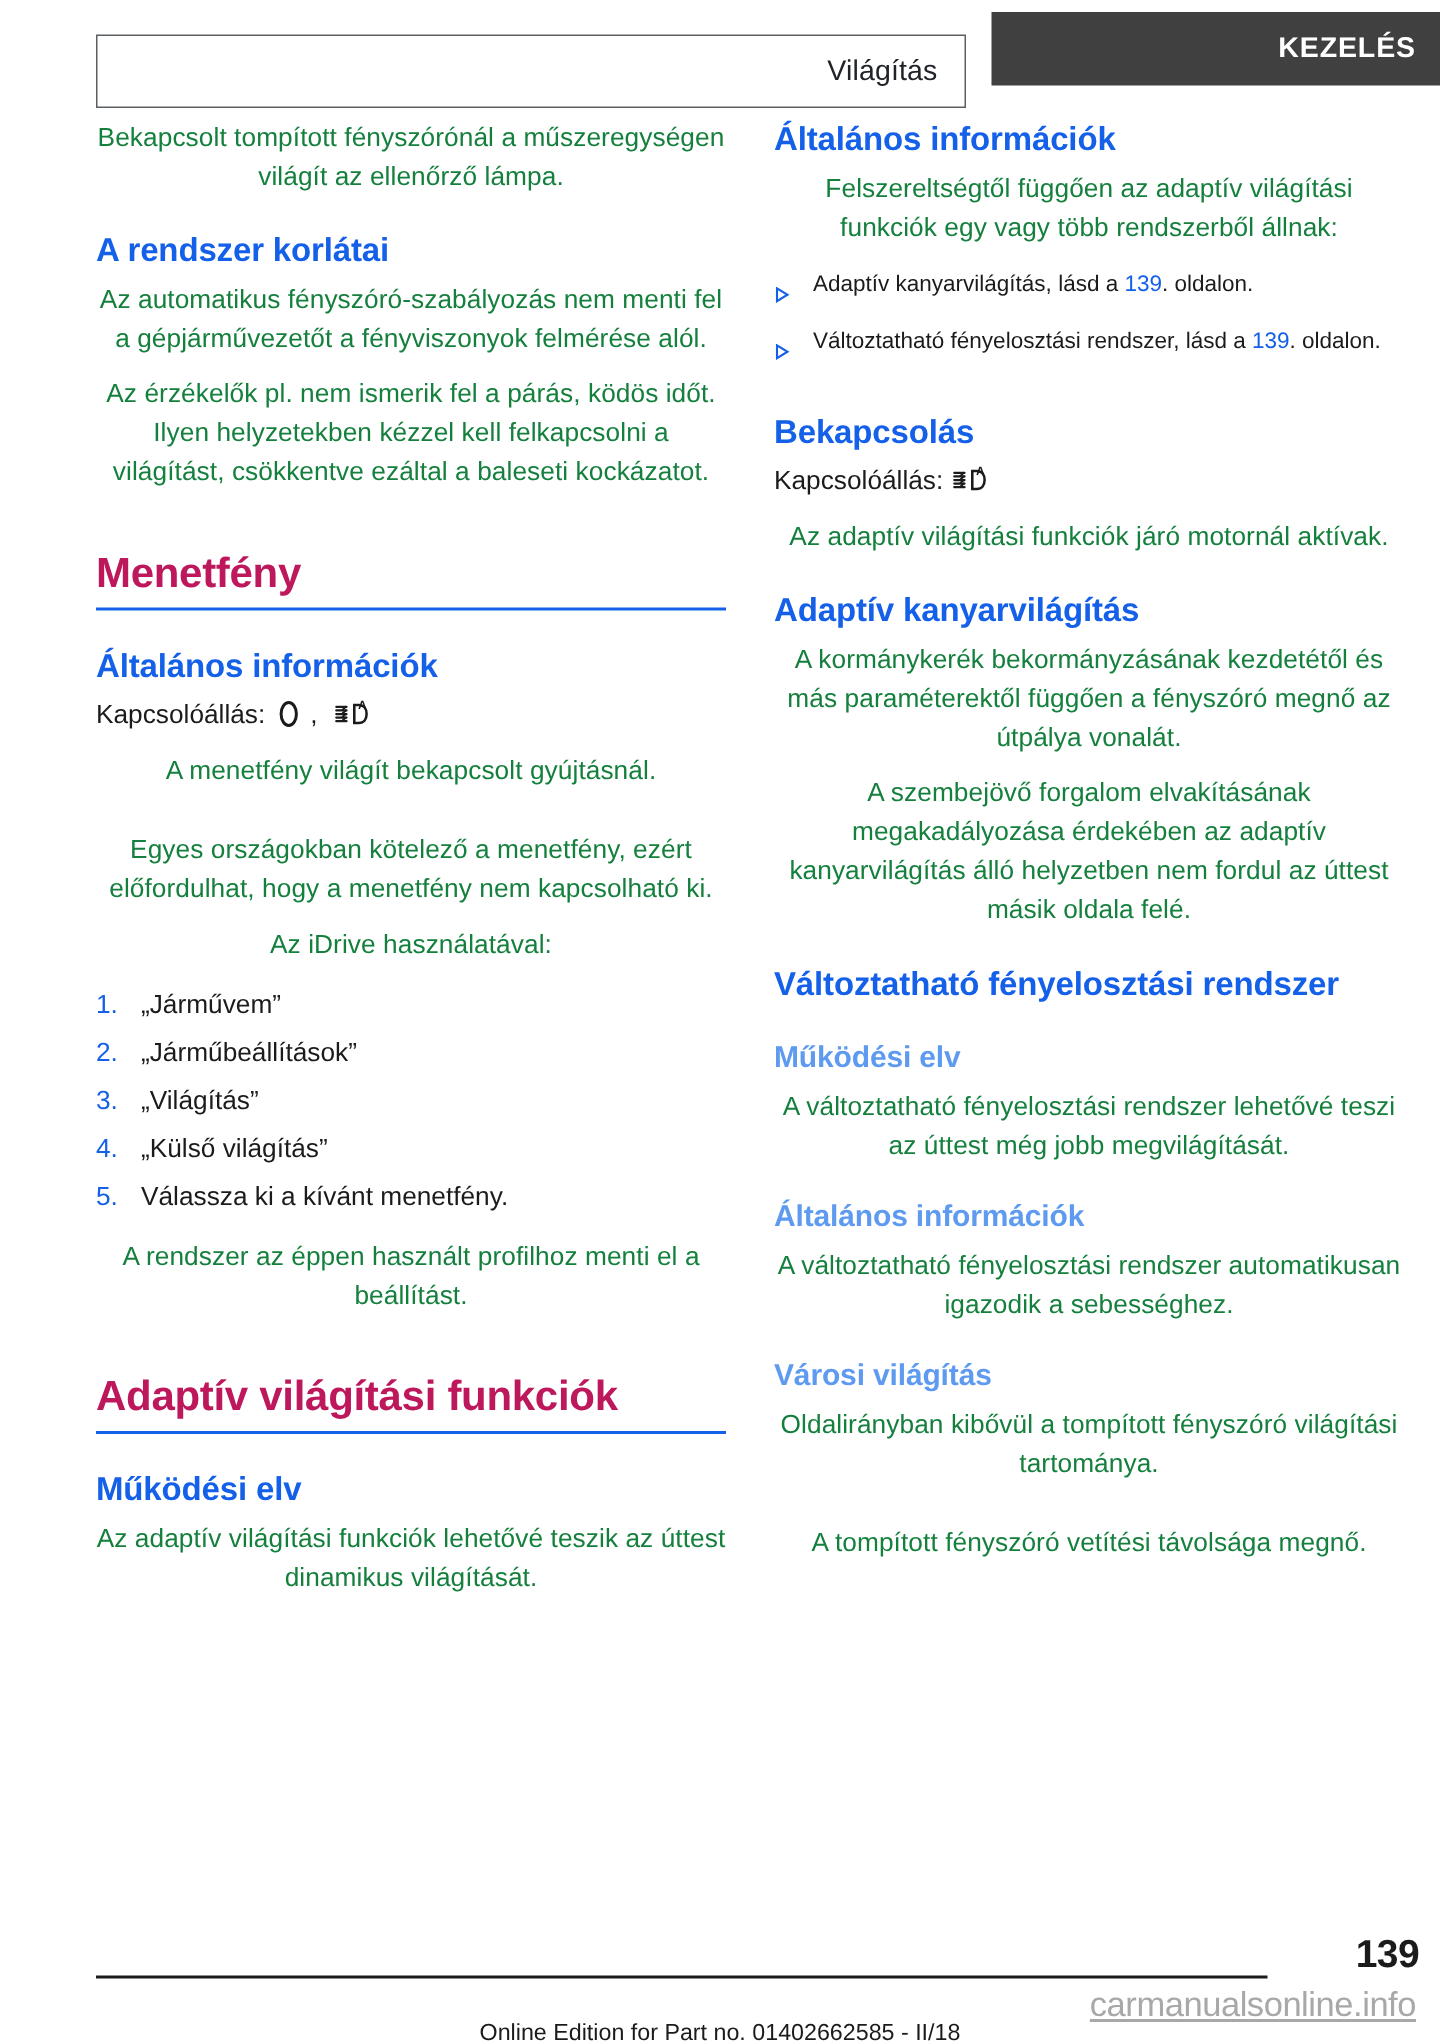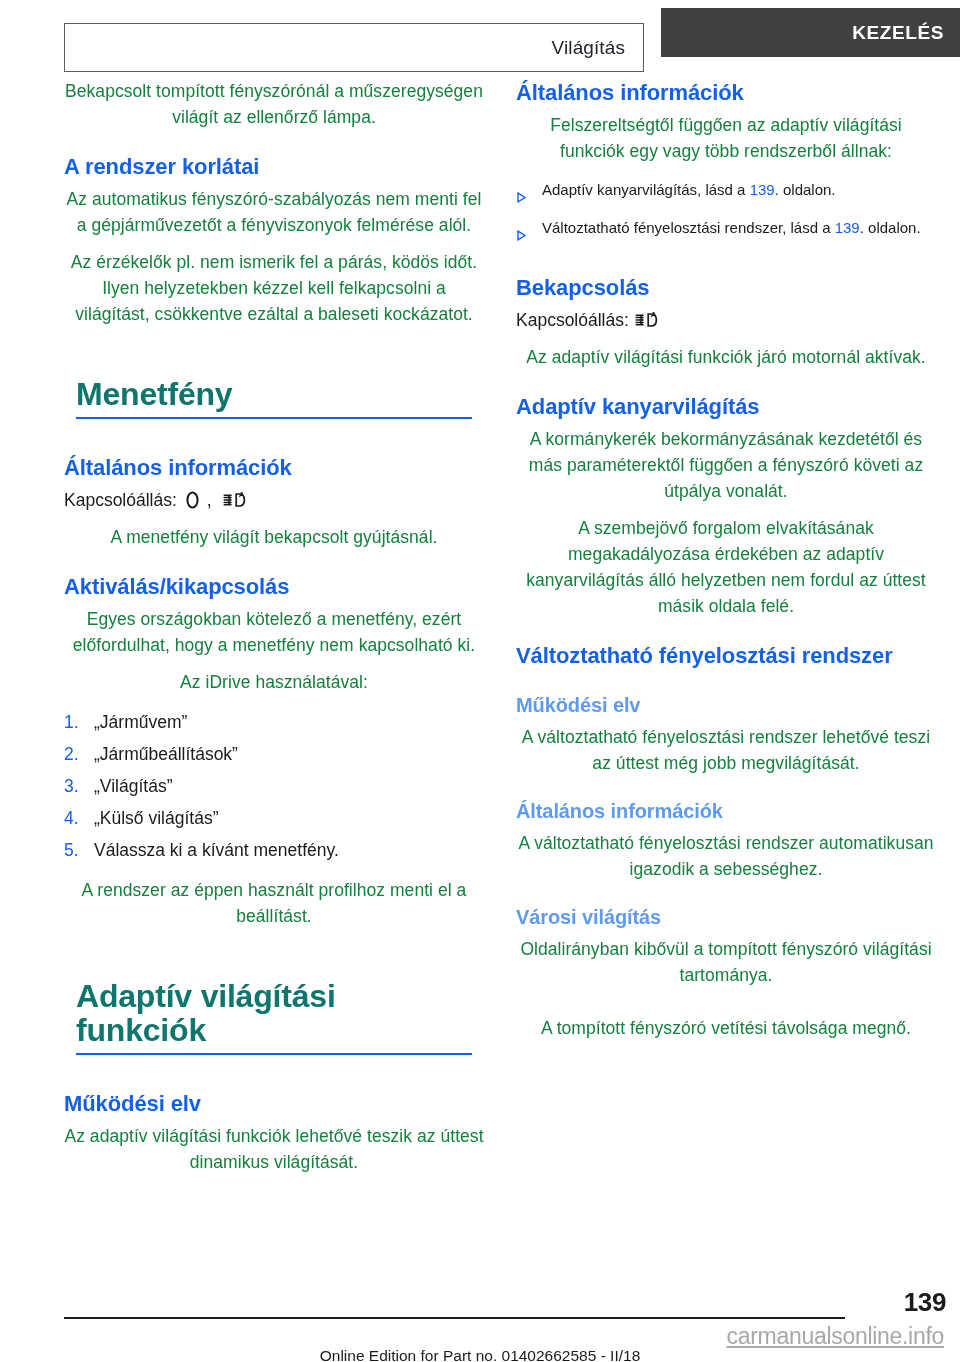--- a/index.html
+++ b/index.html
@@ -95,26 +95,26 @@
     margin: 0 0 0 0;
     padding: 0;
     font-size: 17.5px;
     line-height: 26px;
     color: #15803d;
     letter-spacing: 0.05px;
     text-align: center;
   }
 
   h1.h-main {
-    margin: 12px;
+    margin: 0;
     padding: 0 0 6px 0;
-    font-size: 32px;
+    font-size: 28px;
     font-weight: bold;
     line-height: 34px;
-    color: #0f766e;
+    color: #be185d;
     border-bottom: 2.5px solid #1560e8;
     letter-spacing: -0.2px;
   }
   h2.h-sub {
     margin: 0;
     padding: 0;
     font-size: 22px;
     font-weight: bold;
     line-height: 29px;
     color: #1560e8;
@@ -309,21 +309,20 @@
           <path d="M7.6 12.4 L5.4 14.3"></path>
         </g>
         <text x="18.6" y="6.6" font-family="'Liberation Sans', sans-serif" font-size="8" font-weight="bold" fill="#1b1b1b" text-anchor="middle">A</text>
       </svg>
     </div>
 
     <div class="sp-sm"></div>
     <p class="body-text">A menetfény világít bekapcsolt gyújtásnál.</p>
 
     <div class="sp-h2-top"></div>
-    <h2 class="h-sub">Aktiválás/kikapcsolás</h2>
     <div class="sp-after-h"></div>
     <p class="body-text">Egyes országokban kötelező a menetfény, ezért előfordulhat, hogy a menetfény nem kapcsolható ki.</p>
     <div class="sp-sm"></div>
     <p class="body-text">Az iDrive használatával:</p>
     <div class="sp-sm"></div>
 
     <ol class="num-list">
       <li>
         <span class="num">1.</span>
         <span class="txt">„Járművem”</span>
@@ -408,21 +407,21 @@
         <text x="18.6" y="6.6" font-family="'Liberation Sans', sans-serif" font-size="8" font-weight="bold" fill="#1b1b1b" text-anchor="middle">A</text>
       </svg>
     </div>
 
     <div class="sp-sm"></div>
     <p class="body-text">Az adaptív világítási funkciók járó motornál aktívak.</p>
 
     <div class="sp-h2-top"></div>
     <h2 class="h-sub">Adaptív kanyarvilágítás</h2>
     <div class="sp-after-h"></div>
-    <p class="body-text">A kormánykerék bekormányzásának kezdetétől és más paraméterektől függően a fényszóró követi az útpálya vonalát.</p>
+    <p class="body-text">A kormánykerék bekormányzásának kezdetétől és más paraméterektől függően a fényszóró megnő az útpálya vonalát.</p>
     <div class="sp-sm"></div>
     <p class="body-text">A szembejövő forgalom elvakításának megakadályozása érdekében az adaptív kanyarvilágítás álló helyzetben nem fordul az úttest másik oldala felé.</p>
 
     <div class="sp-h2-top"></div>
     <h2 class="h-sub">Változtatható fényelosztási rendszer</h2>
 
     <div class="sp-h3-top"></div>
     <h3 class="h-sub2">Működési elv</h3>
     <div class="sp-after-h"></div>
     <p class="body-text">A változtatható fényelosztási rendszer lehetővé teszi az úttest még jobb megvilágítását.</p>

